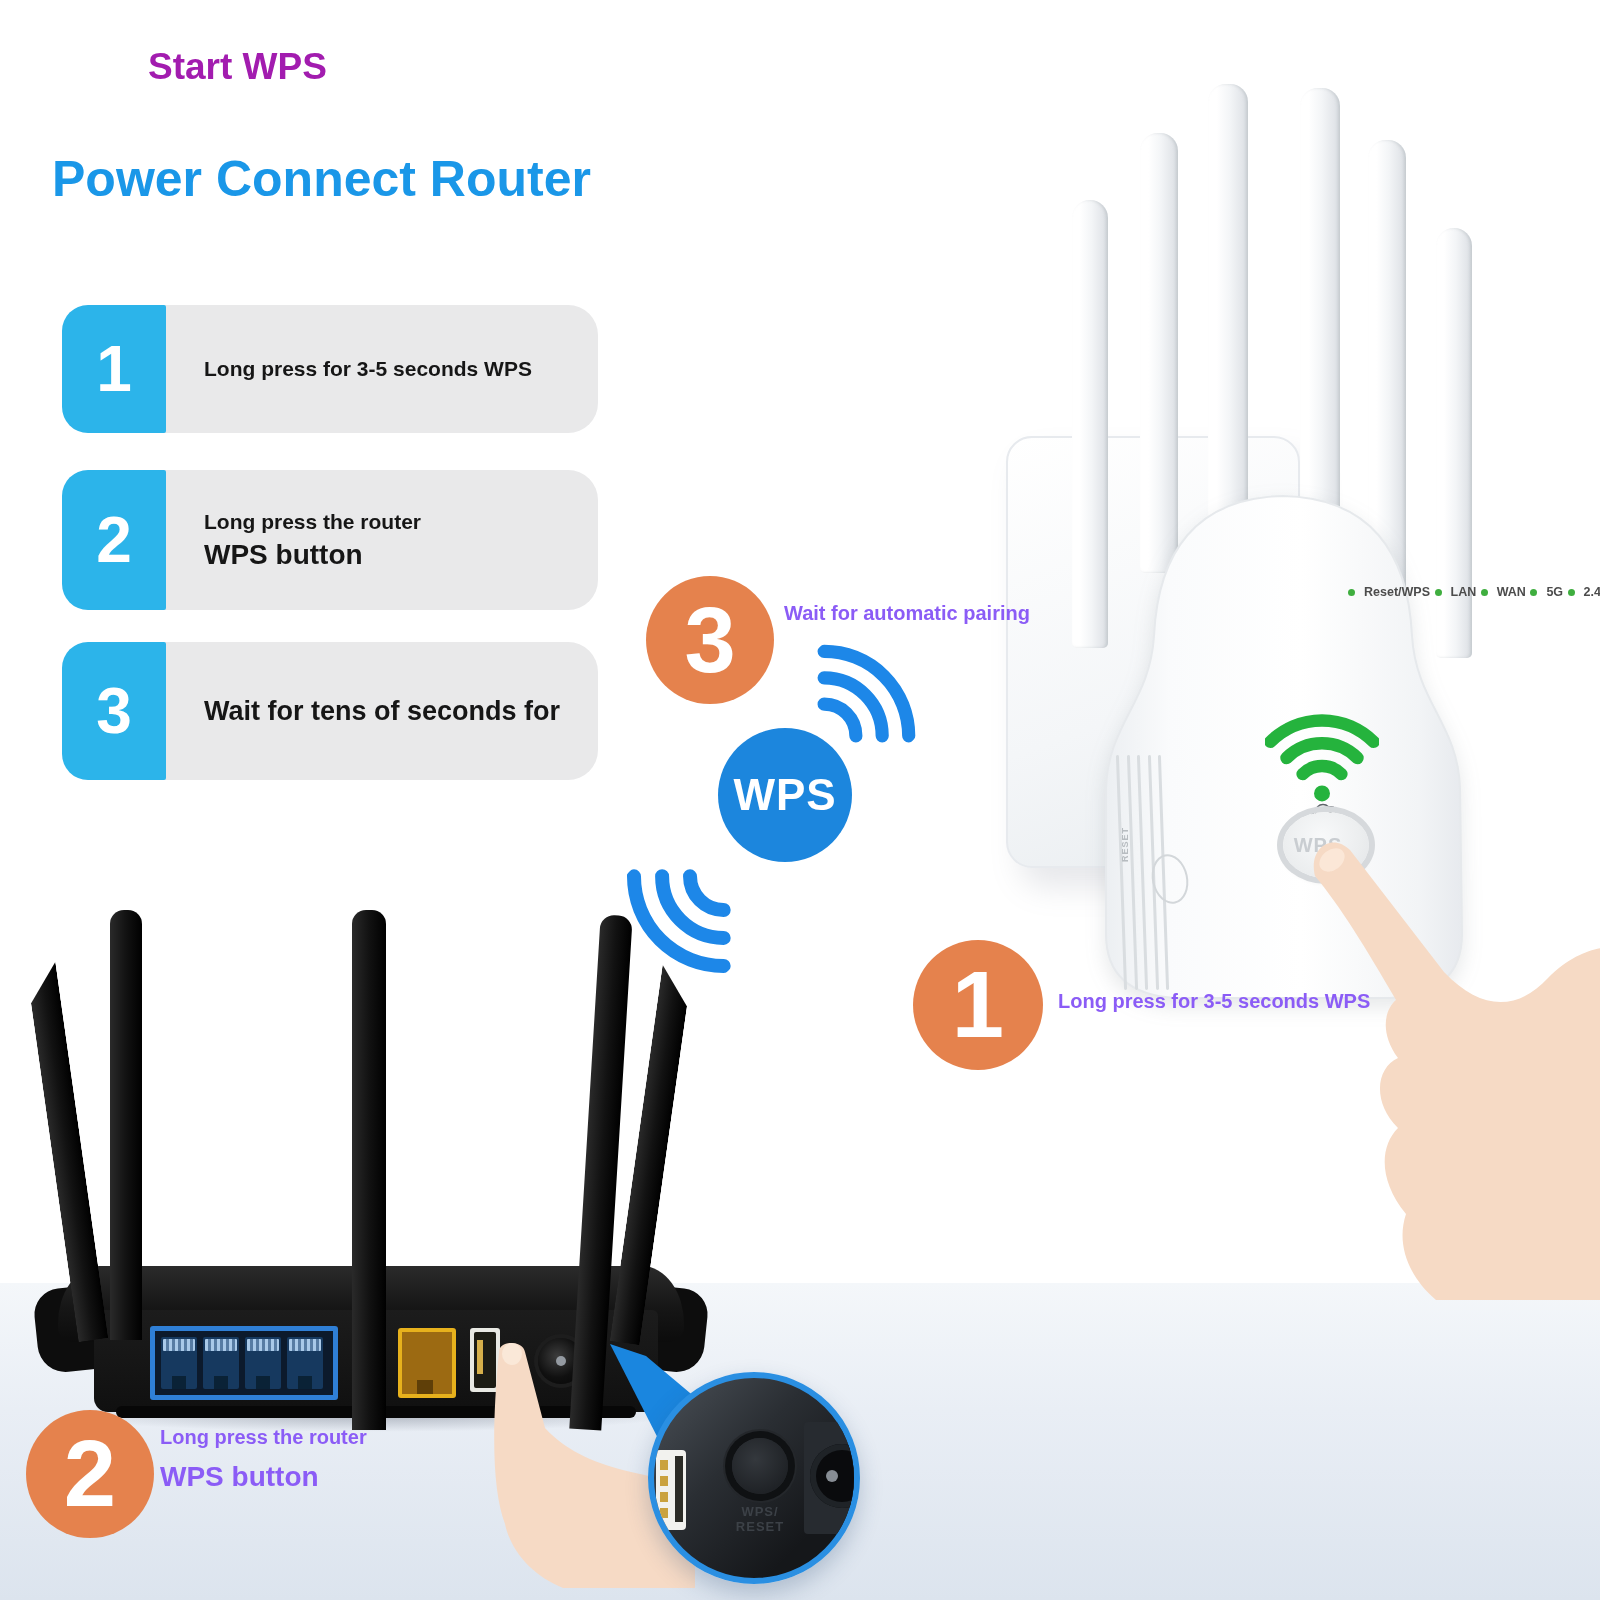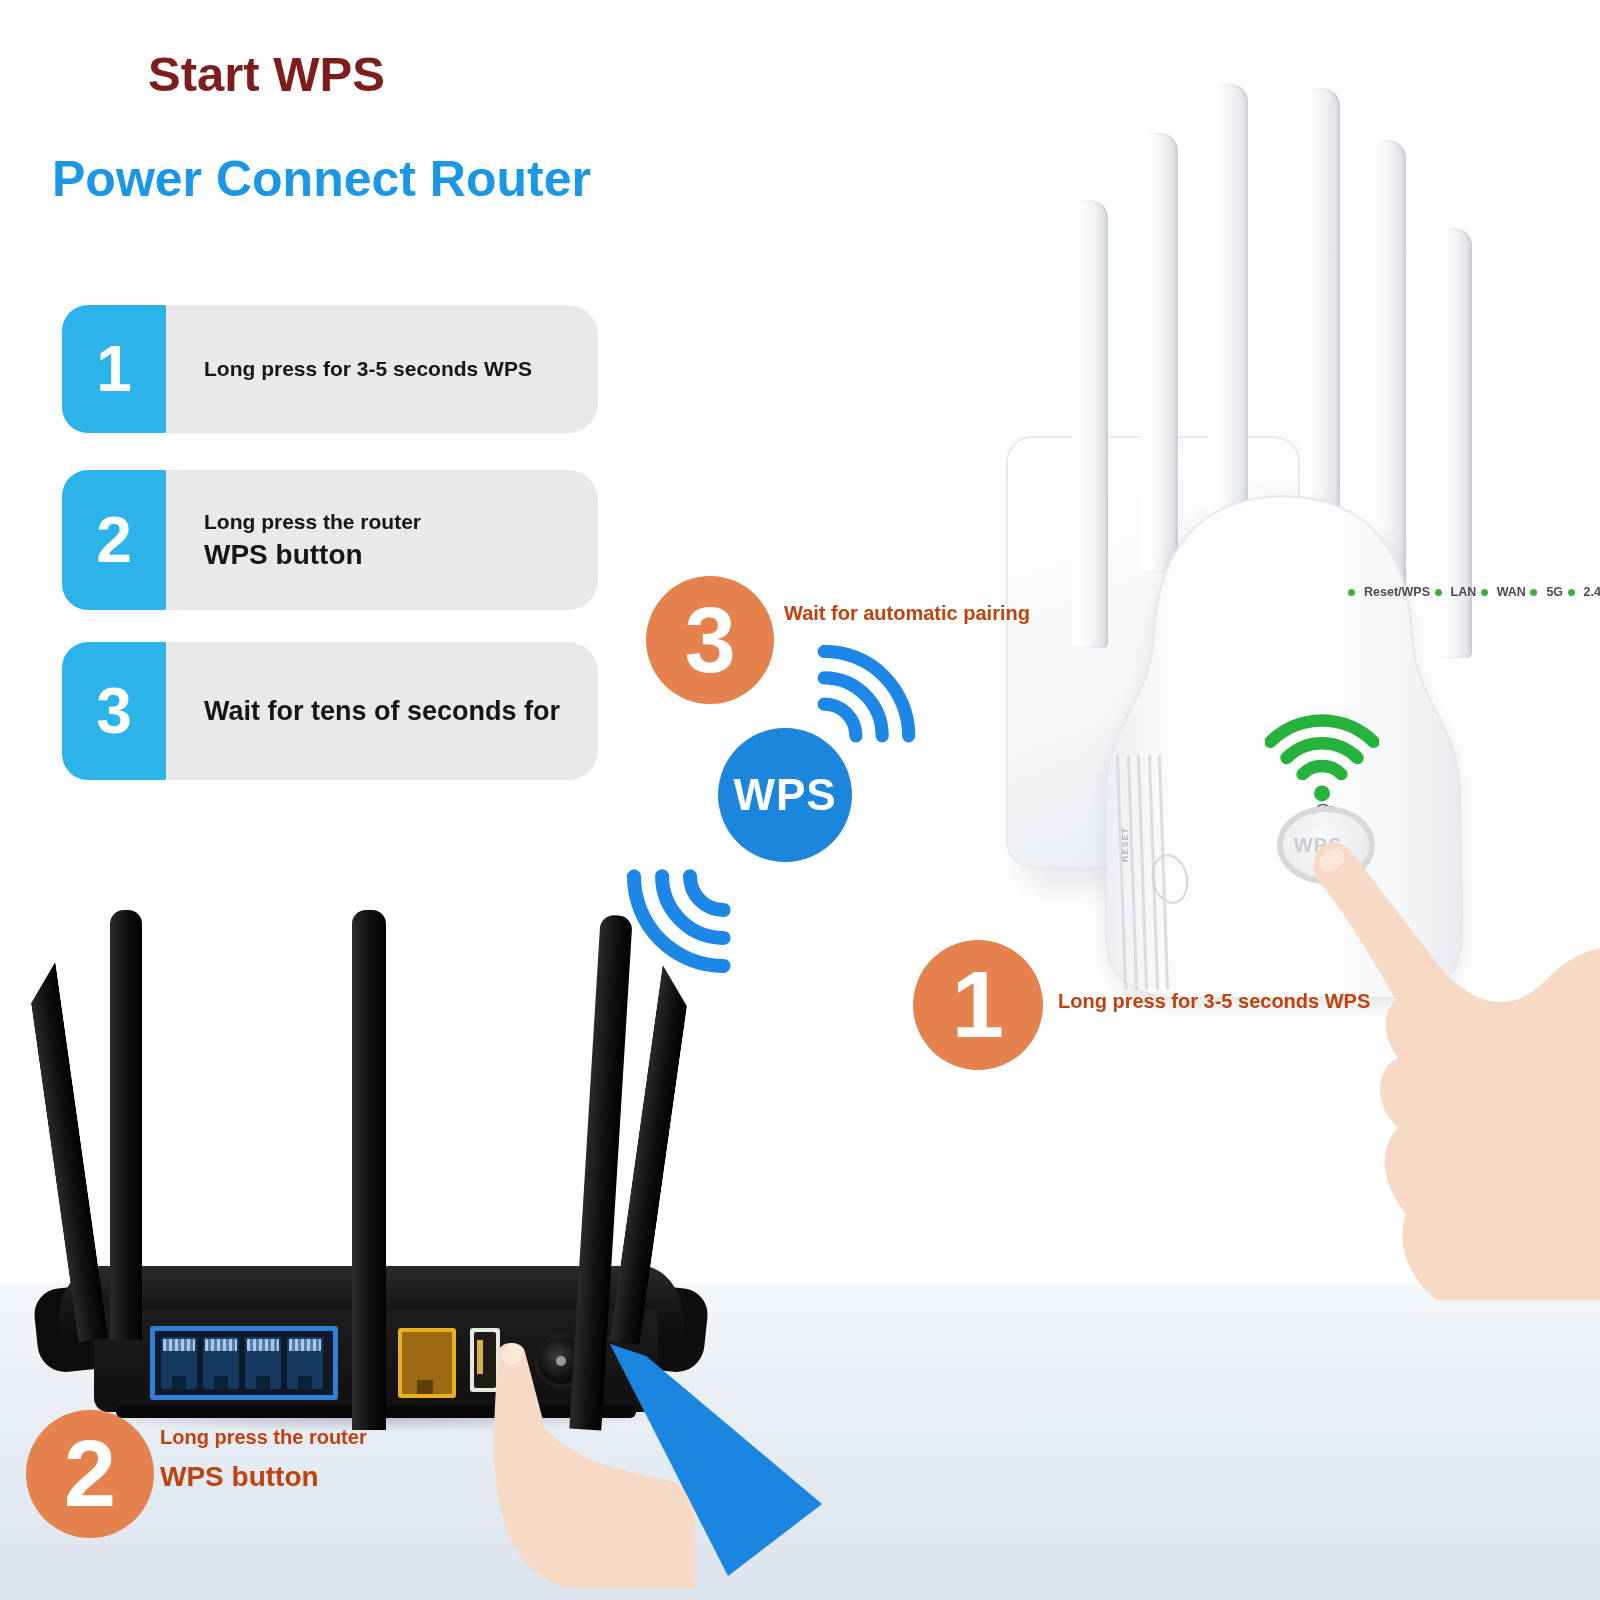--- a/index.html
+++ b/index.html
@@ -4,21 +4,21 @@
 <style>
   html,body{margin:0;padding:0;}
   .canvas{position:relative;width:1600px;height:1600px;background:#ffffff;overflow:hidden;
           font-family:"Liberation Sans",sans-serif;}
 
   
   .floor{position:absolute;left:0;top:1283px;width:1600px;height:317px;z-index:1;
          background:linear-gradient(180deg,#f4f7fa 0%,#e9eef5 40%,#dce4ee 100%);}
 
   
-  .title-1{position:absolute;left:148px;top:46px;font-size:49px;font-weight:800;color:#7f1d1d;z-index:7;}
+  .title-1{position:absolute;left:148px;top:46px;font-size:37px;font-weight:800;color:#a21caf;z-index:7;}
   .title-2{position:absolute;left:52px;top:150px;font-size:50px;font-weight:800;color:#1a97e8;z-index:7;}
 
   
   .step{position:absolute;left:62px;width:536px;z-index:7;}
   .step .pill{position:absolute;left:32px;top:0;right:0;height:100%;background:#e9e9ea;border-radius:30px;}
   .step .num{position:absolute;left:0;top:0;width:104px;height:100%;background:#2cb4ea;
              border-radius:26px 2px 2px 26px;display:flex;align-items:center;justify-content:center;
              color:#fff;font-size:64px;font-weight:800;}
   .step .lines{position:absolute;left:142px;top:0;height:100%;right:14px;display:flex;
                flex-direction:column;justify-content:center;gap:5px;color:#161616;font-weight:700;}
@@ -30,21 +30,21 @@
   #step-3{top:642px;height:138px;}
   #step-3 .lines{gap:6px;}
   #step-3 .lines span{font-size:27px;}
 
   
   .badge{position:absolute;border-radius:50%;background:#e5824d;color:#fff;display:flex;
          align-items:center;justify-content:center;font-weight:800;z-index:8;}
   #badge-3{left:646px;top:576px;width:128px;height:128px;font-size:92px;}
   #badge-1{left:913px;top:940px;width:130px;height:130px;font-size:94px;}
   #badge-2{left:26px;top:1410px;width:128px;height:128px;font-size:94px;}
-  .olabel{position:absolute;color:#c2410c;font-weight:700;z-index:8;}
+  .olabel{position:absolute;color:#8b5cf6;font-weight:700;z-index:8;}
   #label-3{left:784px;top:602px;font-size:20px;}
   #label-1{left:1058px;top:990px;font-size:20px;}
   #label-2{left:160px;top:1426px;}
   #label-2 .l1{display:block;font-size:20px;}
   #label-2 .l2{display:block;font-size:28px;margin-top:12px;}
 
   
   #wps-circle{position:absolute;left:718px;top:728px;width:134px;height:134px;border-radius:50%;
               background:#1c86dd;color:#fff;display:flex;align-items:center;justify-content:center;
               font-size:44px;font-weight:800;letter-spacing:1px;z-index:8;}
@@ -331,20 +331,36 @@
   <svg id="hand-router" viewBox="0 0 250 250">
     <path d="M 54 14 C 54 2 78 2 80 14 L 100 90 C 124 116 154 126 186 134
              C 214 140 236 146 250 150 L 250 250 L 118 250
              C 88 238 66 214 60 186 C 48 154 46 96 54 14 Z" fill="#f6dac5"></path>
     <ellipse cx="67" cy="16" rx="10" ry="11" fill="#fbe9d9" opacity="0.9"></ellipse>
   </svg>
 
   <svg id="beam" viewBox="0 0 320 260">
     <polygon points="50,8 86,20 262,168 168,240" fill="#1a86df"></polygon>
   </svg>
+  <div class="mag">
+    <div class="m-usb">
+        <i></i>
+        <i></i>
+        <i></i>
+        <i></i>
+        <span class="m-slot"></span>
+      </div>
+    <div class="m-plate"></div>
+    <div class="m-jack"></div>
+    <div class="m-btn"></div>
+    <div class="m-label">
+      <div>WPS/</div>
+      <div>RESET</div>
+    </div>
+  </div>
 
   <div class="badge" id="badge-2">2</div>
   <div class="olabel" id="label-2">
     <span class="l1">Long press the router</span>
     <span class="l2">WPS button</span>
   </div>
 
 </div>
 
 </body></html>

